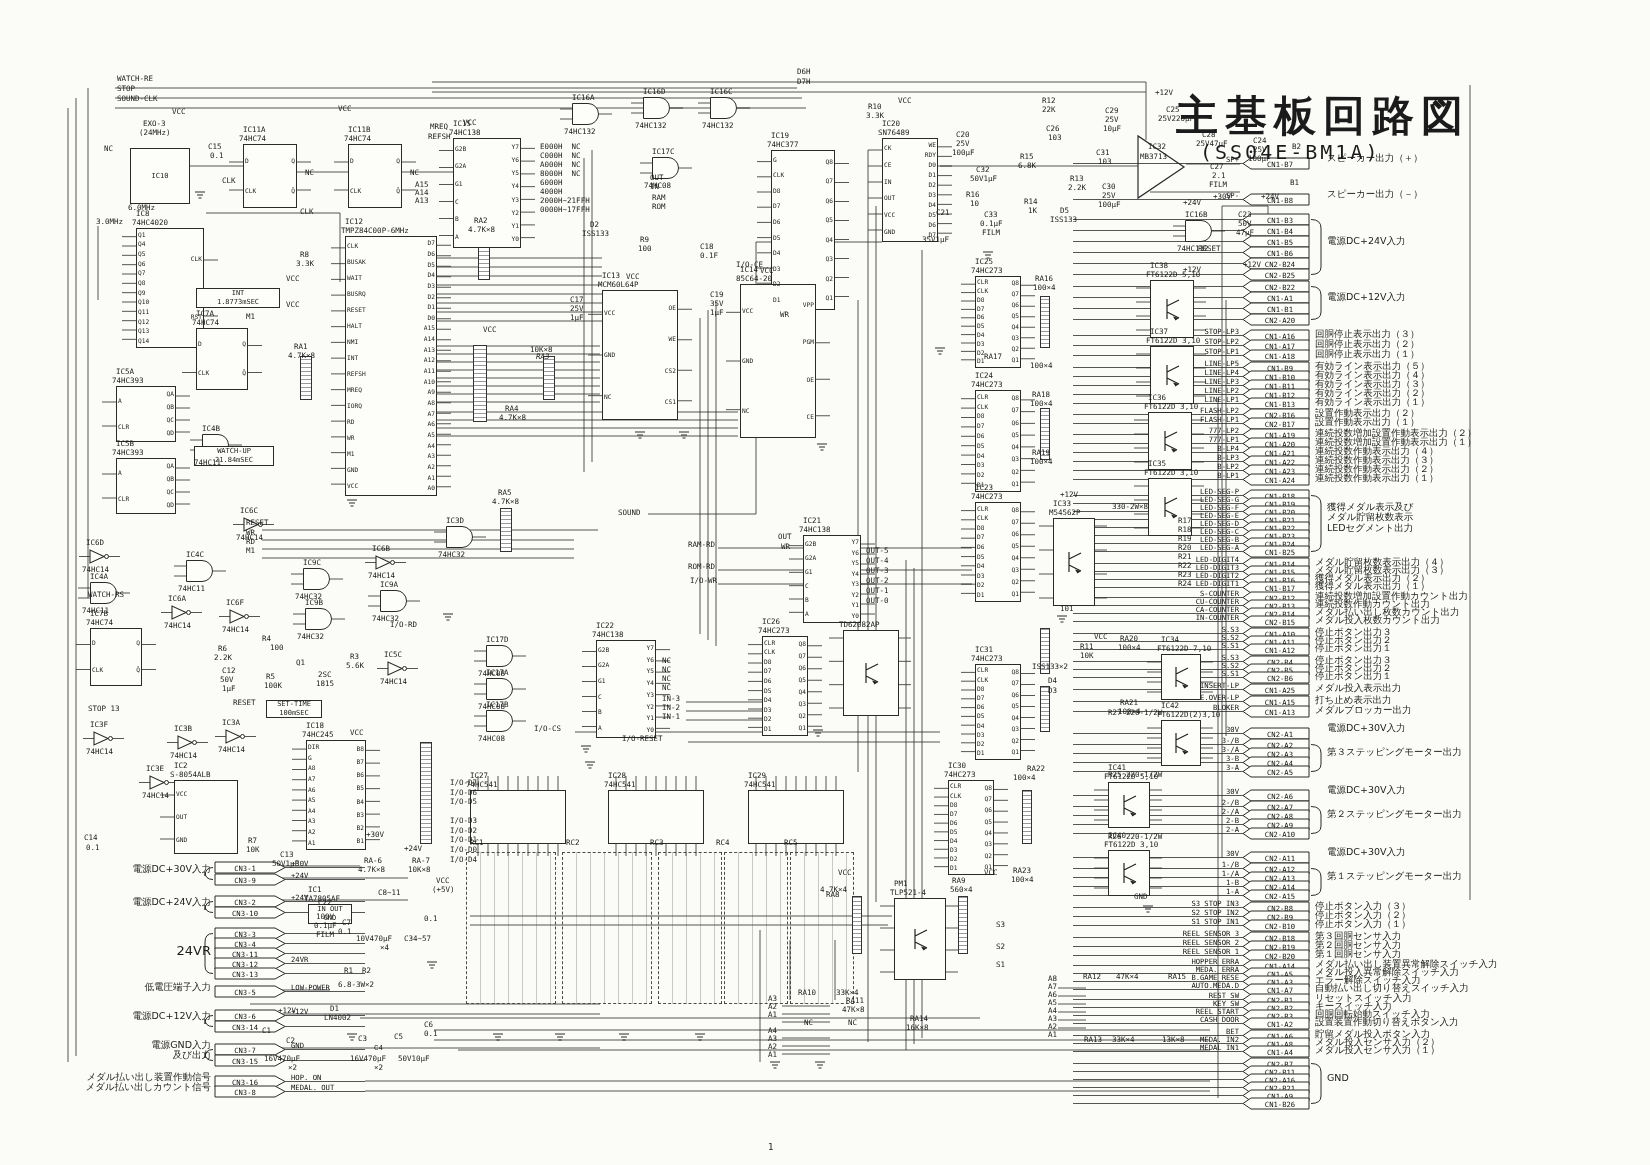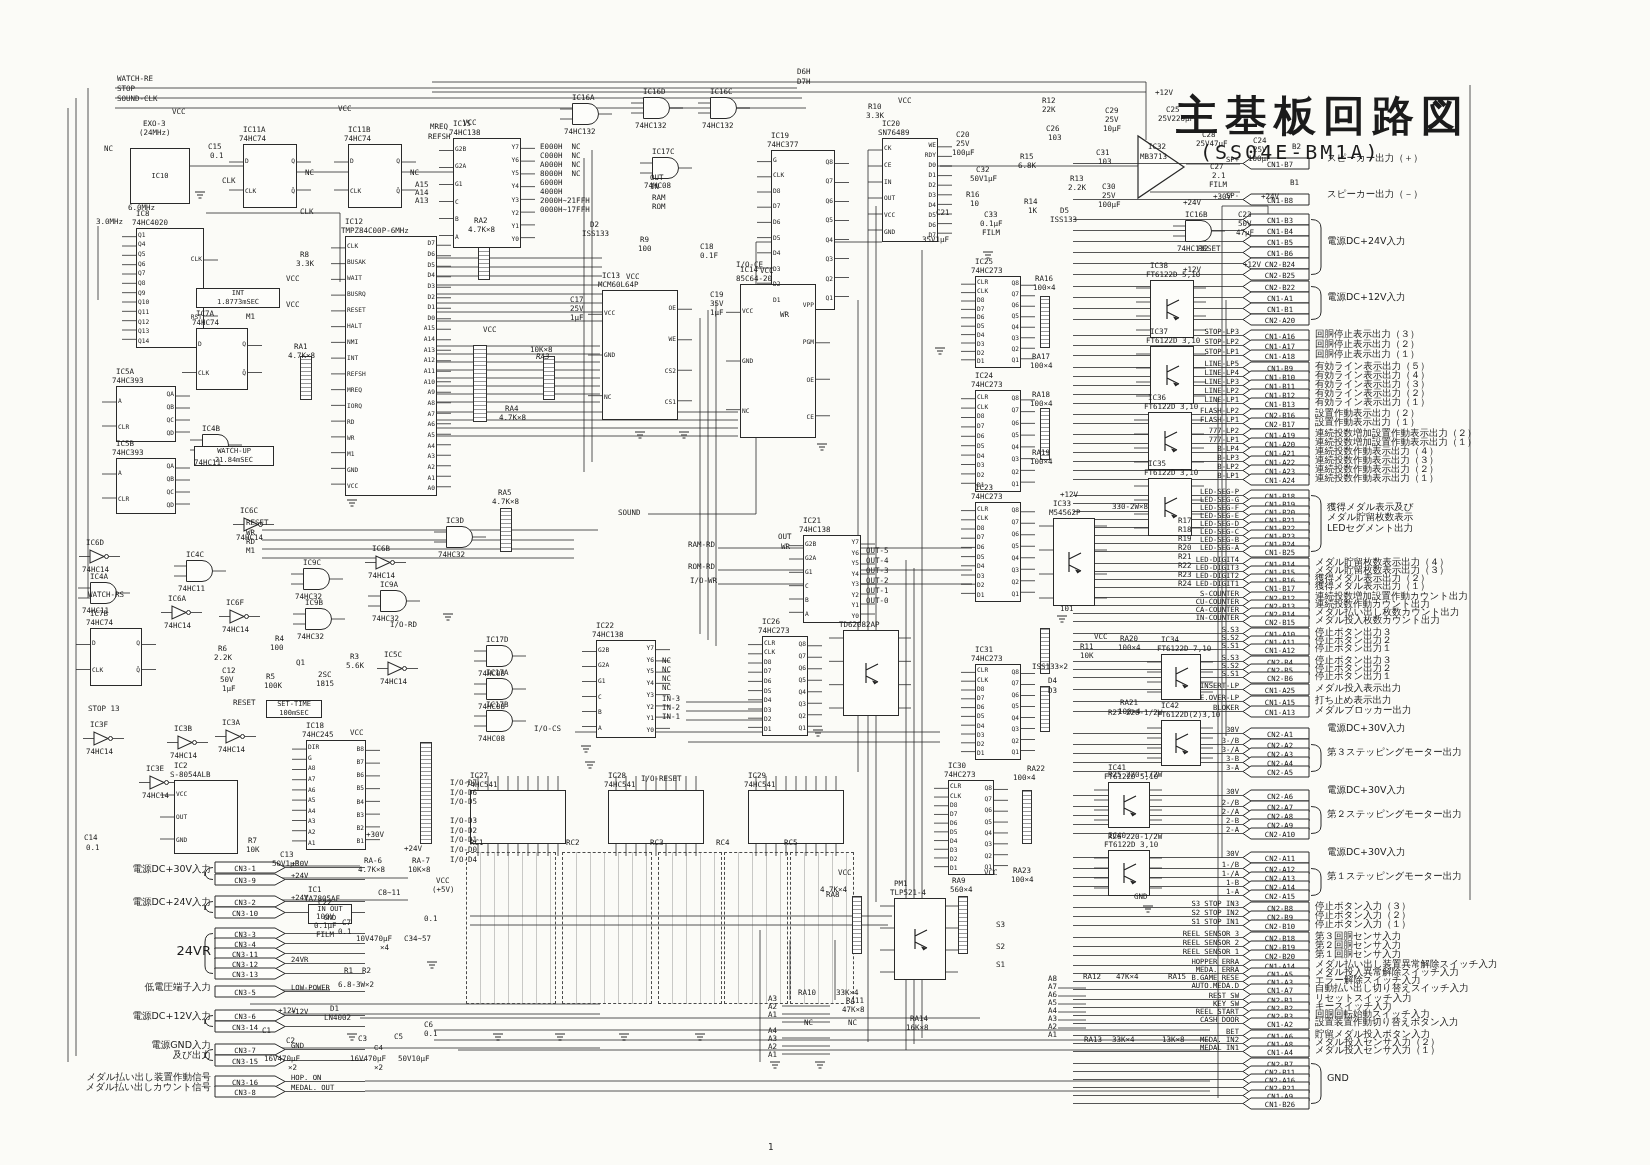--- a/index.html
+++ b/index.html
@@ -1297,21 +1297,21 @@
     <div class="lbl" style="left: 1261px; top: 193px;">+24V</div>
     <div class="lbl" style="left: 1243px; top: 261px;">+12V</div>
     <div class="lbl" style="left: 1183px; top: 199px;">+24V</div>
     <div class="lbl" style="left: 1183px; top: 266px;">+12V</div>
     <div class="lbl" style="left: 618px; top: 509px;">SOUND</div>
     <div class="lbl" style="left: 688px; top: 541px;">RAM-RD</div>
     <div class="lbl" style="left: 688px; top: 563px;">ROM-RD</div>
     <div class="lbl" style="left: 690px; top: 577px;">I/O-WR</div>
     <div class="lbl" style="left: 390px; top: 621px;">I/O-RD</div>
     <div class="lbl" style="left: 534px; top: 725px;">I/O-CS</div>
-    <div class="lbl" style="left: 641px; top: 735px; margin-top: 40px;">I/O-RESET</div>
+    <div class="lbl" style="left: 622px; top: 735px;">I/O-RESET</div>
     <div class="lbl" style="left: 246px; top: 519px;">RESET</div>
     <div class="lbl" style="left: 246px; top: 529px;">WR</div>
     <div class="lbl" style="left: 246px; top: 538px;">RD</div>
     <div class="lbl" style="left: 246px; top: 547px;">M1</div>
     <div class="lbl" style="left: 778px; top: 533px;">OUT</div>
     <div class="lbl" style="left: 781px; top: 543px;">WR</div>
     <div class="lbl" style="left: 866px; top: 547px;">OUT-5</div>
     <div class="lbl" style="left: 866px; top: 557px;">OUT-4</div>
     <div class="lbl" style="left: 866px; top: 567px;">OUT-3</div>
     <div class="lbl" style="left: 866px; top: 577px;">OUT-2</div>
@@ -1329,21 +1329,21 @@
     <div class="lbl" style="left: 1048px; top: 687px;">D3</div>
     <div class="lbl" style="left: 1080px; top: 643px;">R11</div>
     <div class="lbl" style="left: 1080px; top: 652px;">10K</div>
     <div class="lbl" style="left: 1094px; top: 633px;">VCC</div>
     <div class="lbl" style="left: 1120px; top: 635px;">RA20</div>
     <div class="lbl" style="left: 1118px; top: 644px;">100×4</div>
     <div class="lbl" style="left: 1120px; top: 699px;">RA21</div>
     <div class="lbl" style="left: 1118px; top: 708px;">100×4</div>
     <div class="lbl" style="left: 1035px; top: 275px;">RA16</div>
     <div class="lbl" style="left: 1033px; top: 284px;">100×4</div>
-    <div class="lbl" style="left: 1032px; top: 353px;">RA17</div>
+    <div class="lbl" style="left: 984px; top: 353px;">RA17</div>
     <div class="lbl" style="left: 1030px; top: 362px;">100×4</div>
     <div class="lbl" style="left: 1032px; top: 391px;">RA18</div>
     <div class="lbl" style="left: 1030px; top: 400px;">100×4</div>
     <div class="lbl" style="left: 1032px; top: 449px;">RA19</div>
     <div class="lbl" style="left: 1030px; top: 458px;">100×4</div>
     <div class="lbl" style="left: 1060px; top: 491px;">+12V</div>
     <div class="lbl" style="left: 1112px; top: 503px;">330-2W×8</div>
     <div class="lbl" style="left: 1060px; top: 605px;">101</div>
     <div class="lbl" style="left: 1178px; top: 517px;">R17</div>
     <div class="lbl" style="left: 1178px; top: 526px;">R18</div>
@@ -1416,21 +1416,21 @@
     <div class="lbl" style="left: 316px; top: 913px;">100V</div>
     <div class="lbl" style="left: 314px; top: 922px;">0.1μF</div>
     <div class="lbl" style="left: 316px; top: 931px;">FILM</div>
     <div class="lbl" style="left: 366px; top: 831px;">+30V</div>
     <div class="lbl" style="left: 404px; top: 845px;">+24V</div>
     <div class="lbl" style="left: 218px; top: 645px;">R6</div>
     <div class="lbl" style="left: 214px; top: 654px;">2.2K</div>
     <div class="lbl" style="left: 222px; top: 667px;">C12</div>
     <div class="lbl" style="left: 220px; top: 676px;">50V</div>
     <div class="lbl" style="left: 222px; top: 685px;">1μF</div>
-    <div class="lbl" style="left: 275px; top: 635px;">R4</div>
+    <div class="lbl" style="left: 262px; top: 635px;">R4</div>
     <div class="lbl" style="left: 270px; top: 644px;">100</div>
     <div class="lbl" style="left: 266px; top: 673px;">R5</div>
     <div class="lbl" style="left: 264px; top: 682px;">100K</div>
     <div class="lbl" style="left: 296px; top: 659px;">Q1</div>
     <div class="lbl" style="left: 318px; top: 671px;">2SC</div>
     <div class="lbl" style="left: 316px; top: 680px;">1815</div>
     <div class="lbl" style="left: 350px; top: 653px;">R3</div>
     <div class="lbl" style="left: 346px; top: 662px;">5.6K</div>
     <div class="lbl" style="left: 233px; top: 699px;">RESET</div>
     <div class="lbl" style="left: 798px; top: 989px;">RA10</div>

